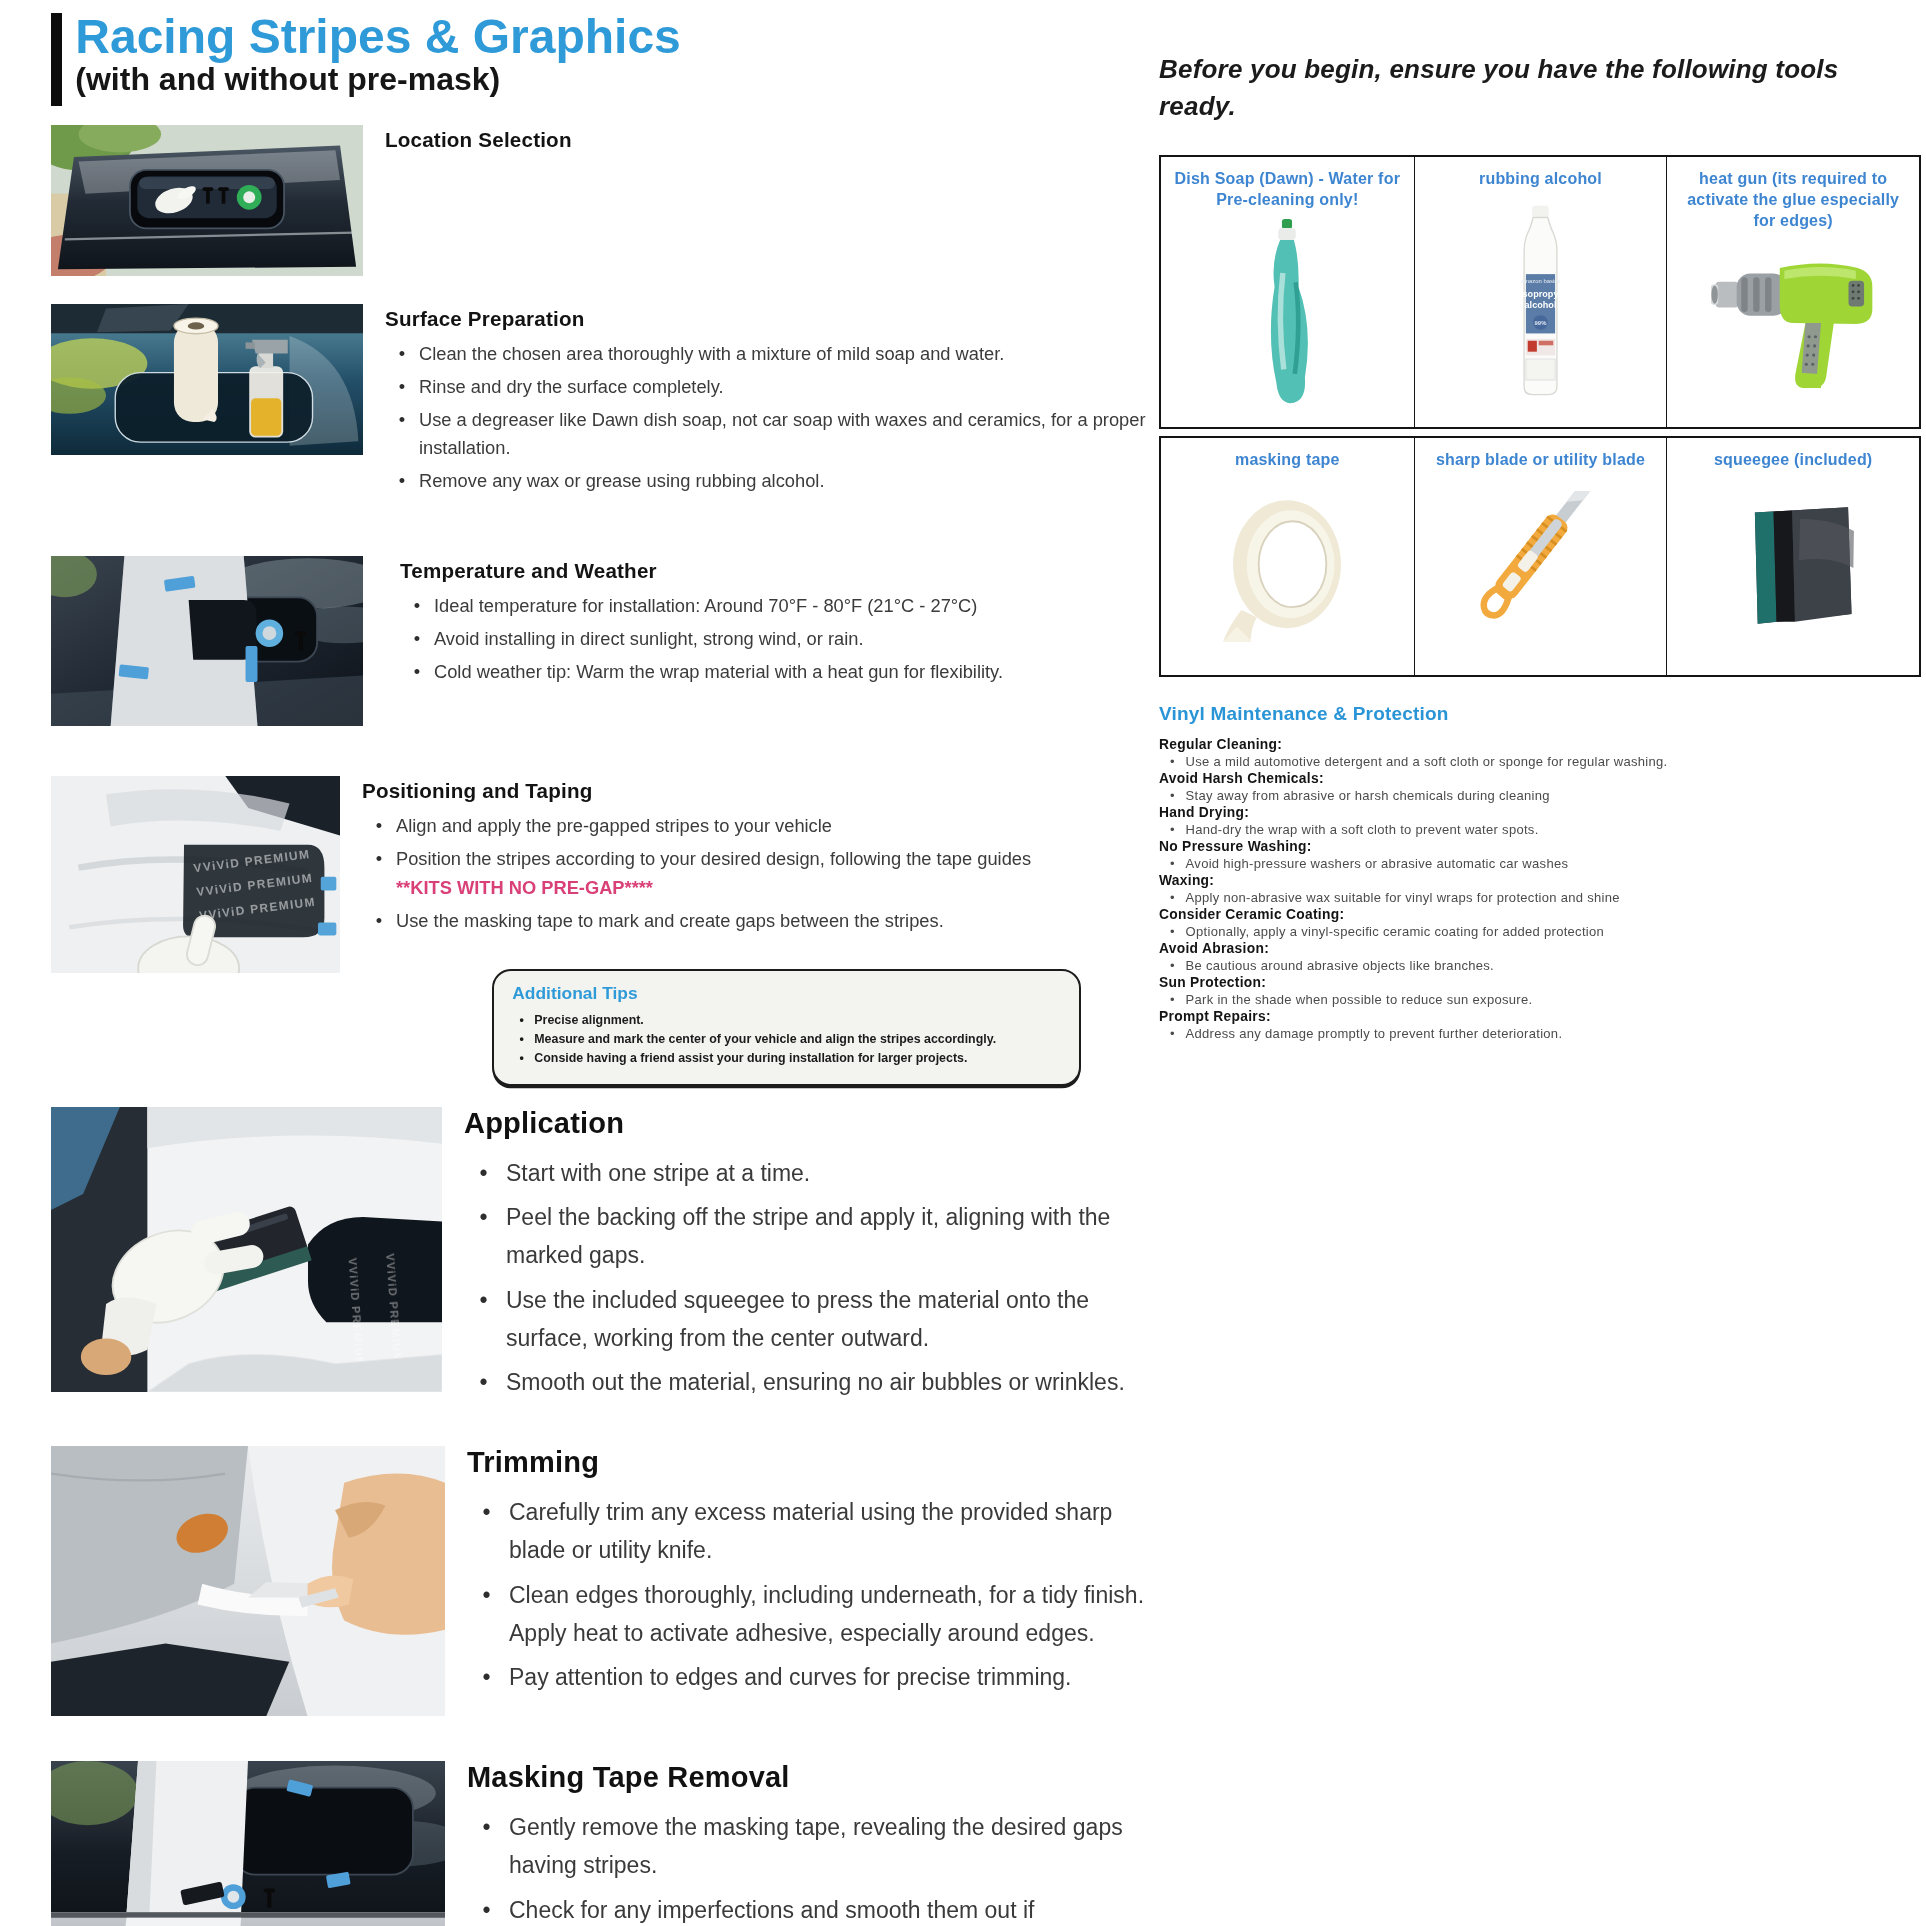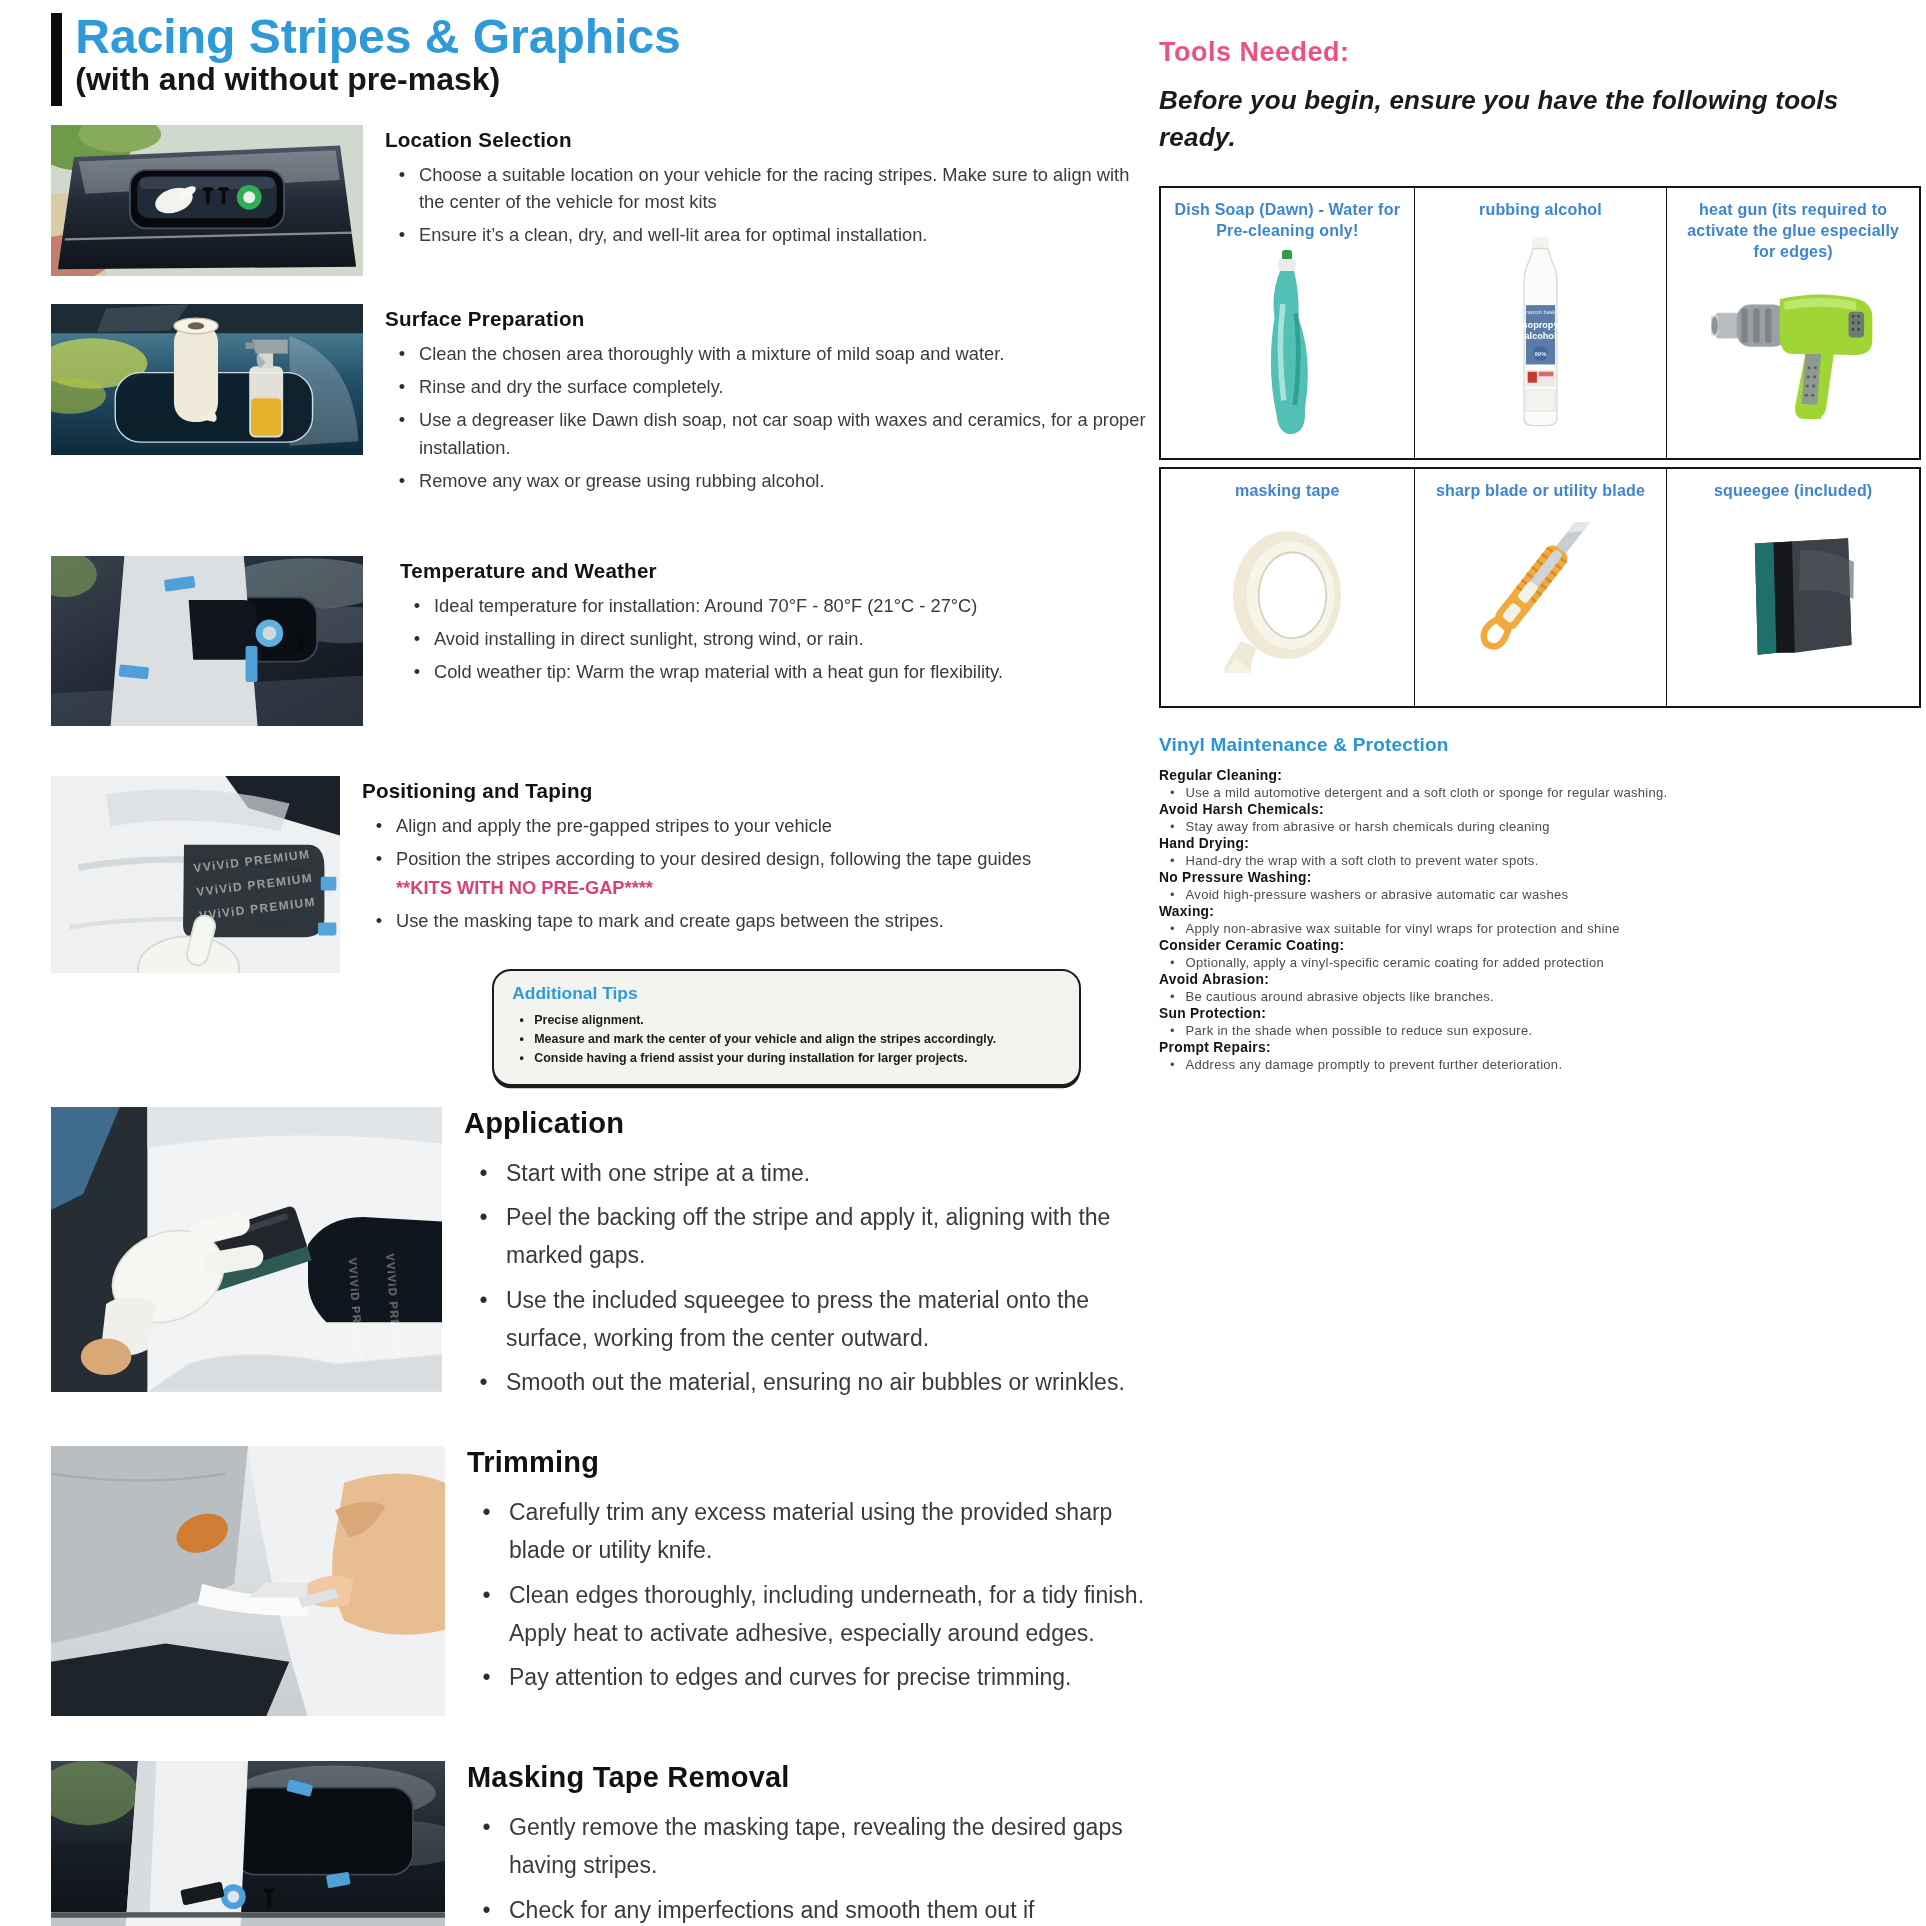--- a/index.html
+++ b/index.html
@@ -109,24 +109,20 @@
           <rect x="338" y="138" width="8" height="34" fill="#0a0a0a"></rect>
           <rect x="330" y="136" width="24" height="8" rx="4" fill="#0a0a0a"></rect>
           <rect x="372" y="138" width="8" height="34" fill="#0a0a0a"></rect>
           <rect x="364" y="136" width="24" height="8" rx="4" fill="#0a0a0a"></rect>
           <circle cx="432" cy="158" r="27" fill="#2fae57"></circle>
           <circle cx="432" cy="158" r="13" fill="#e9efe8"></circle>
         </svg>
       </div>
       <div class="step-text">
         <h2>Location Selection</h2>
-        <ul class="blt">
-          <li><span>Choose a suitable location on your vehicle for the racing stripes. Make sure to align with the center of the vehicle for most kits</span></li>
-          <li><span>Ensure it’s a clean, dry, and well-lit area for optimal installation.</span></li>
-        </ul>
       </div>
     </div>
 
     <div class="step m2">
       <div class="photo p2">
         <svg viewBox="0 0 680 330" preserveAspectRatio="none">
           <defs>
             <linearGradient id="hood2" x1="0" y1="0" x2="0" y2="1">
               <stop offset="0" stop-color="#5d93a5"></stop>
                 <stop offset="0.5" stop-color="#24506a"></stop>
@@ -352,21 +348,20 @@
           <li><span>Gently remove the masking tape, revealing the desired gaps having stripes.</span></li>
           <li><span>Check for any imperfections and smooth them out if necessary.</span></li>
         </ul>
       </div>
     </div>
 
   </div>
 
   <div class="right-col">
 
-    <h2 class="tools-heading">Tools Needed:</h2>
     <p class="tools-intro">Before you begin, ensure you have the following tools ready.</p>
 
     <div class="tools-table tt1">
       <div class="tool-cell">
         <div class="tool-label">Dish Soap (Dawn) - Water for Pre-cleaning only!</div>
         <svg class="tool-art" width="78" height="188" viewBox="0 0 170 410">
           <rect x="74" y="2" width="22" height="22" rx="6" fill="#2f9e4f"></rect>
           <rect x="66" y="22" width="38" height="26" rx="8" fill="#e9ece9"></rect>
           <path d="M70,48 Q50,96 58,150 Q40,260 62,360 Q66,402 92,404 Q128,402 124,348 Q142,240 110,150 Q112,92 100,48 Z" fill="#2db3a4"></path>
           <path d="M70,48 Q50,96 58,150 Q40,260 62,360 Q66,402 92,404 Q128,402 124,348 Q142,240 110,150 Q112,92 100,48 Z" fill="#ffffff" opacity="0.18"></path>

